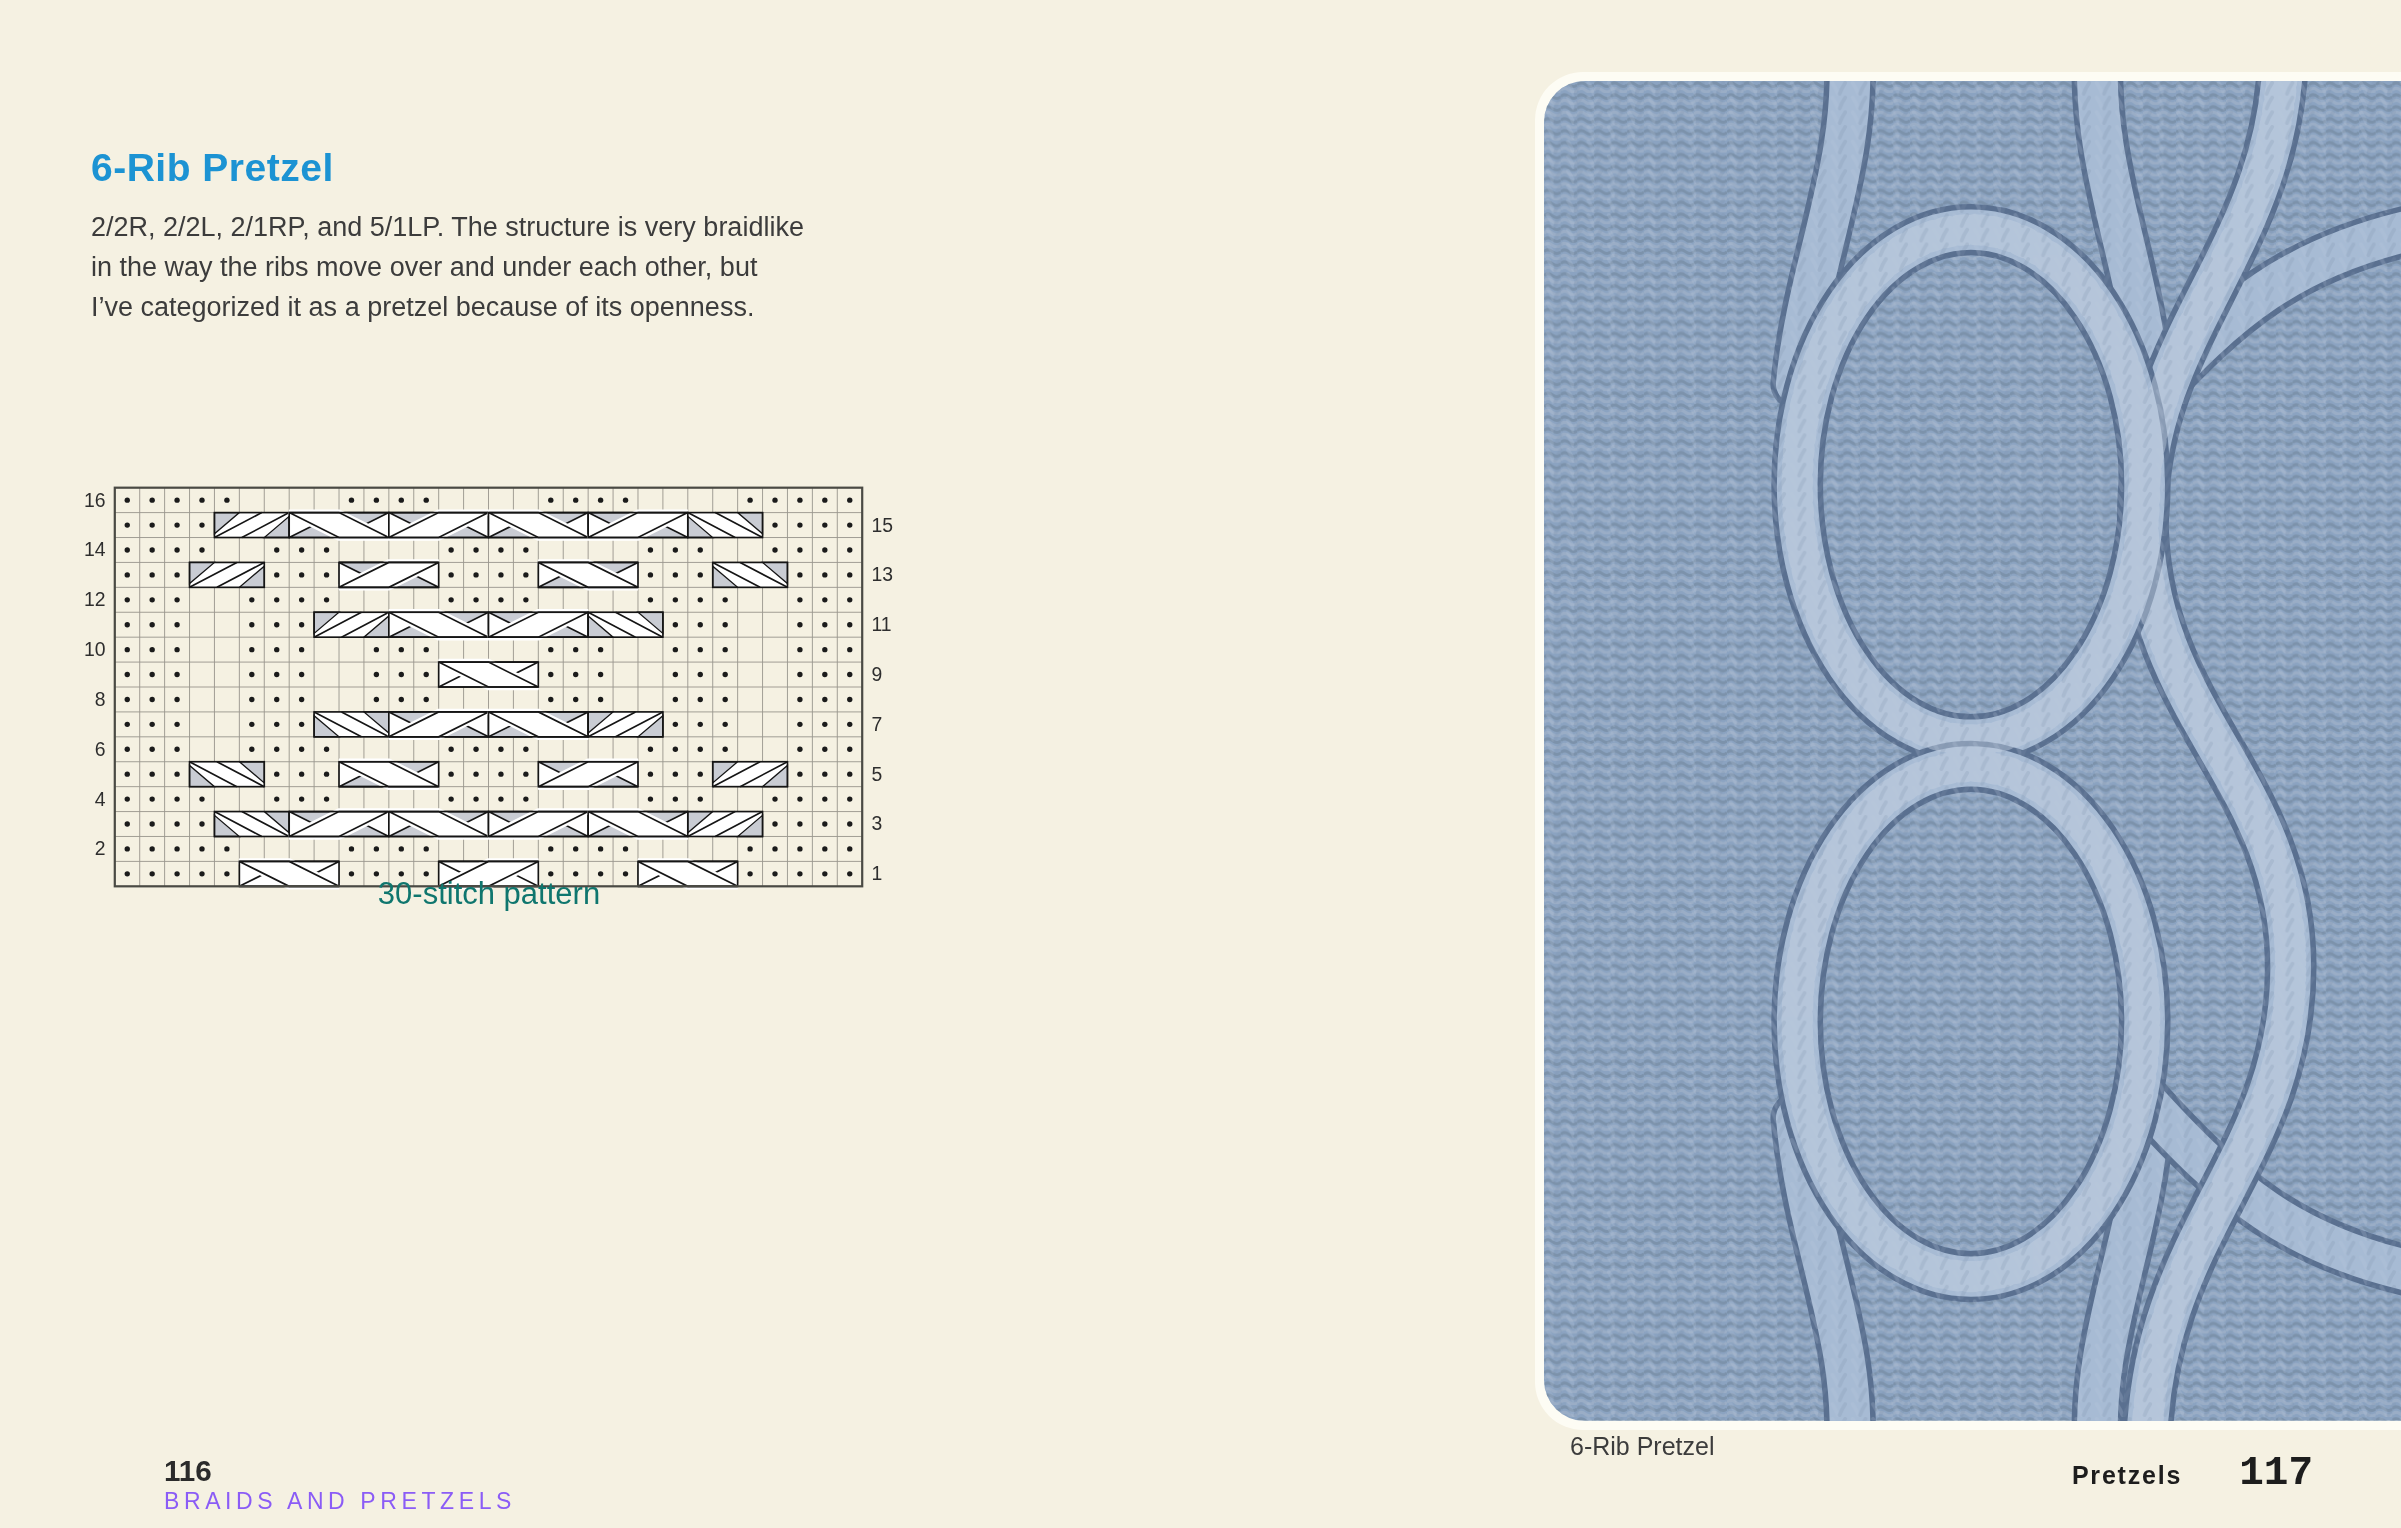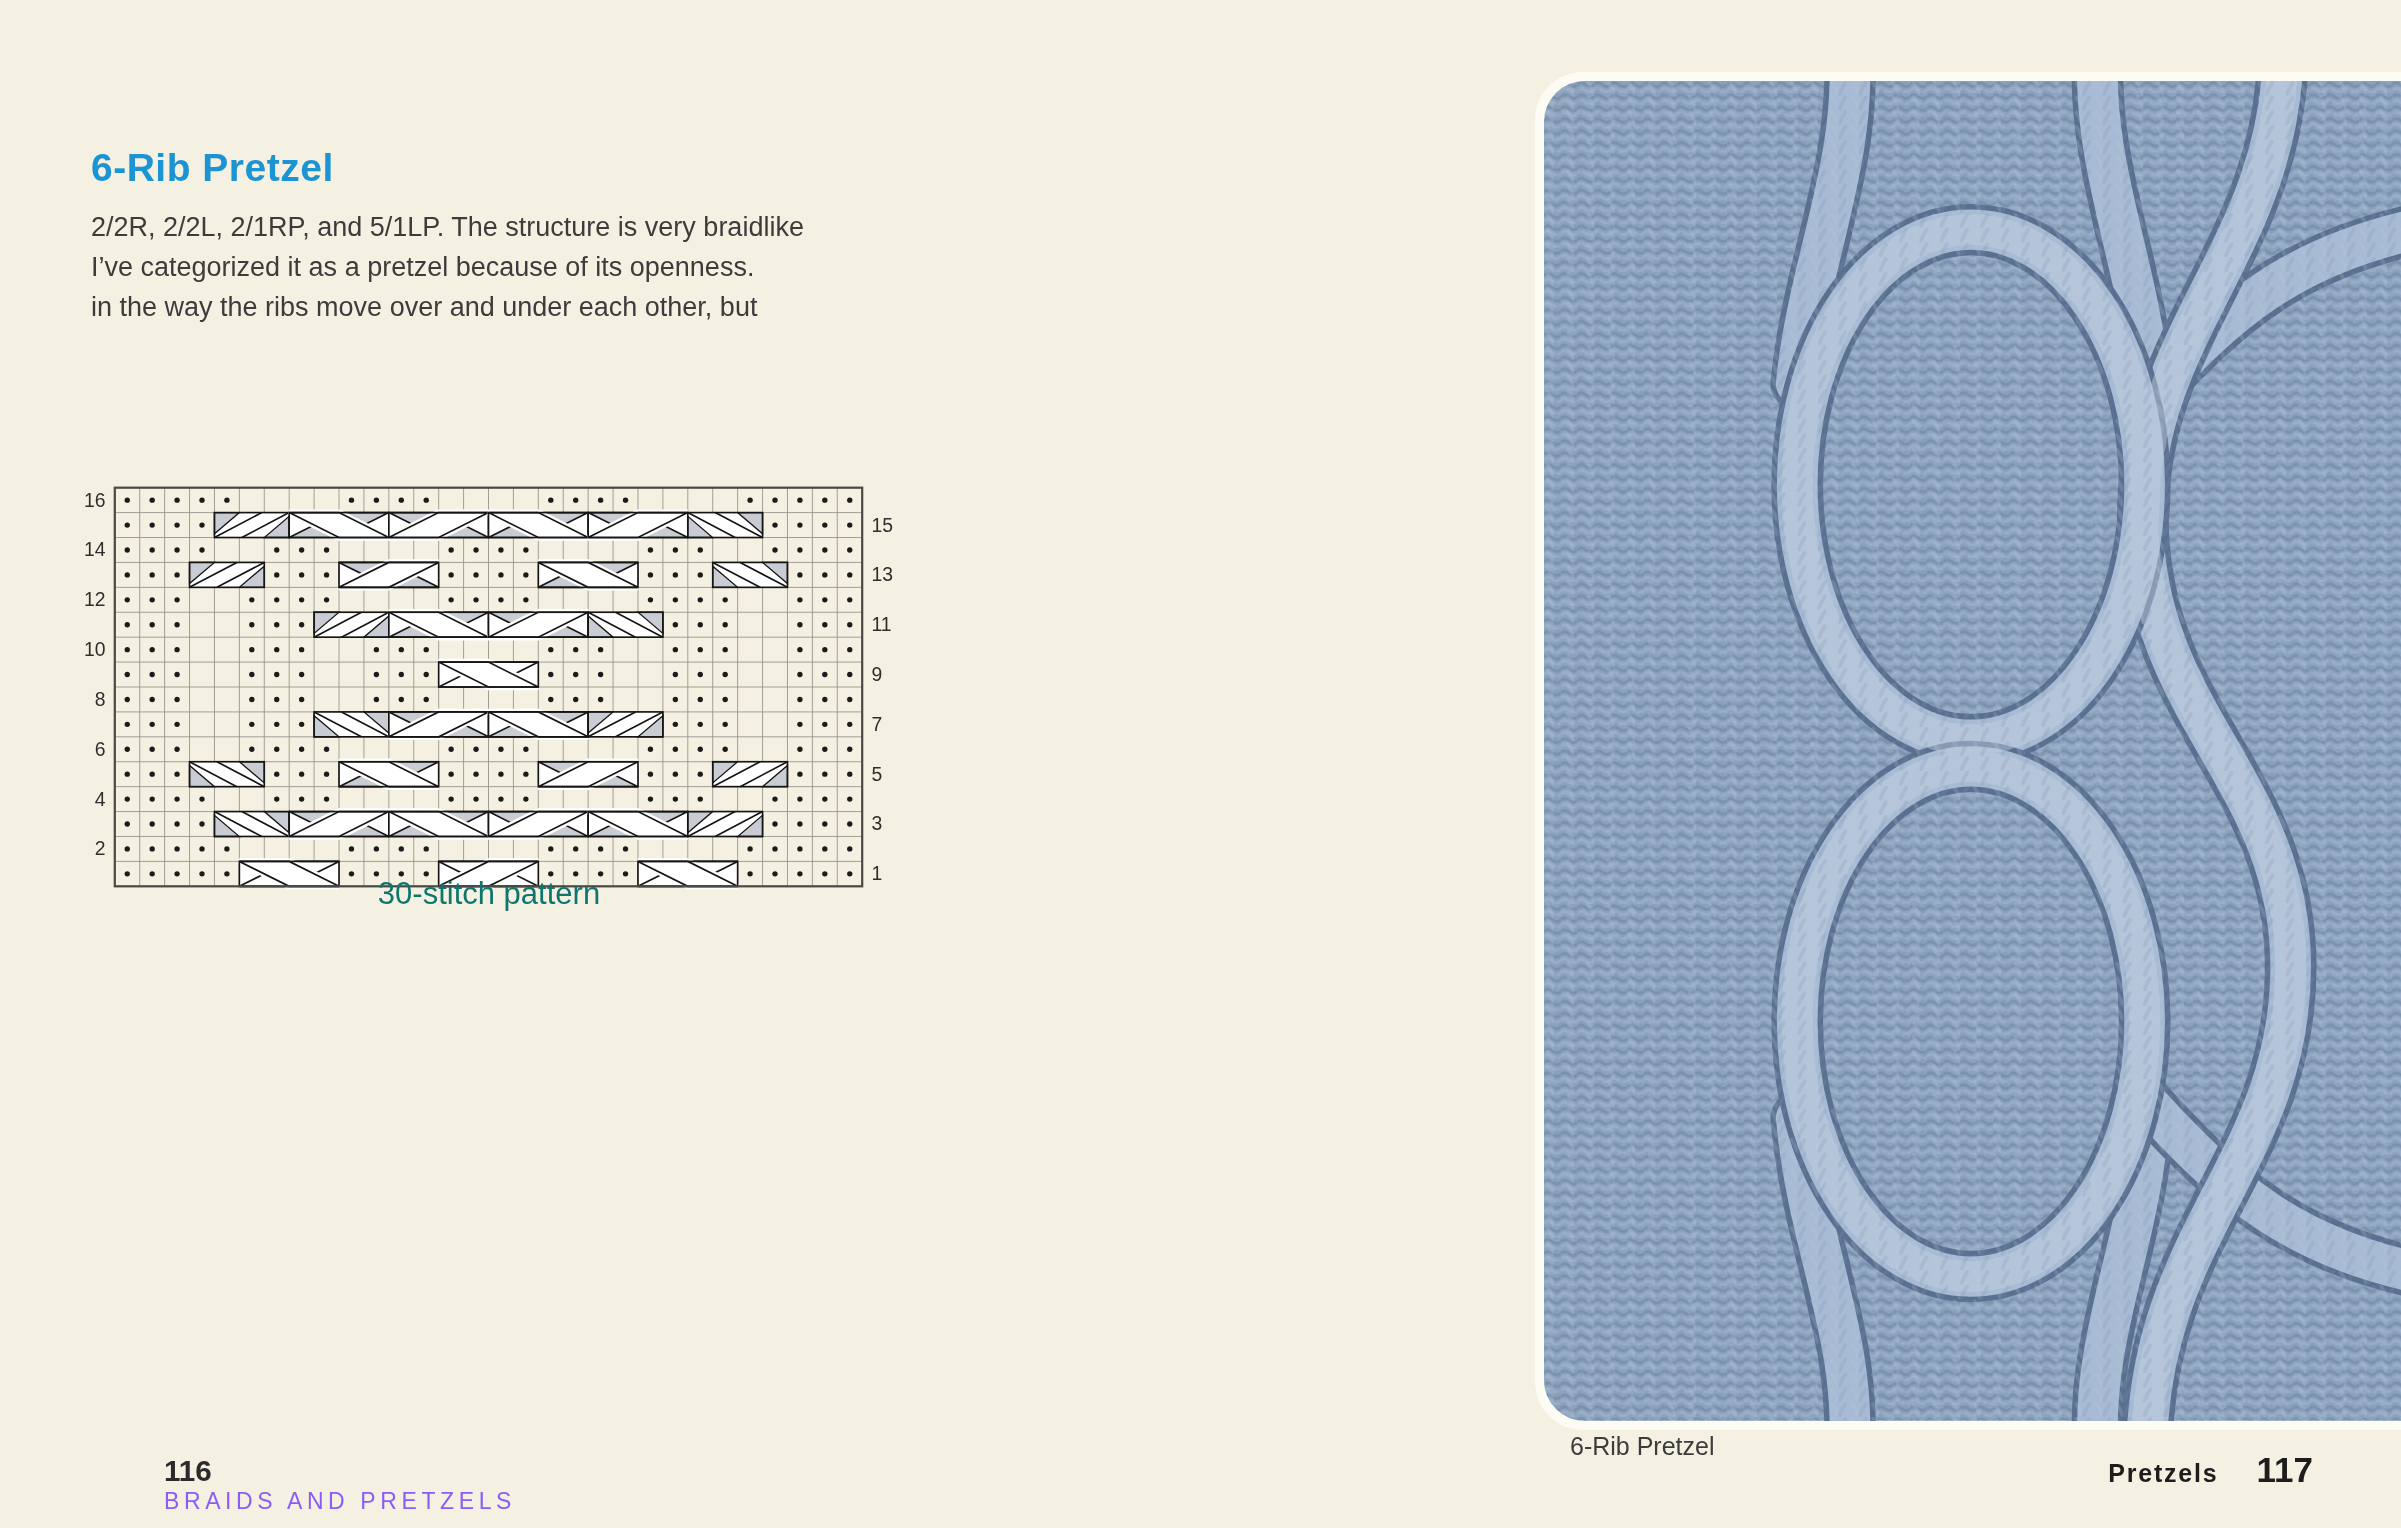--- a/index.html
+++ b/index.html
@@ -11,33 +11,33 @@
   .chart-caption{position:absolute;left:115px;top:876px;width:748px;text-align:center;font-size:31px;color:#0f766e;}
   .footer-left{position:absolute;left:92px;top:1454px;display:flex;align-items:baseline;color:#2b2b2b;flex-direction:column;}
   .footer-left .pagenum{font-size:29.6px;font-weight:bold;}
   .footer-left .section{font-size:23px;letter-spacing:4.6px;margin-left:72px;color:#8b5cf6;}
   .photo-frame{position:absolute;left:1535px;top:72px;width:876px;height:1358px;background:#fdfcf4;border-radius:48px 0 0 48px;}
   .photo-inner{position:absolute;top:9.2px;left:9.2px;right:0;bottom:9.2px;border-radius:41px 0 0 41px;overflow:hidden;}
   .photo-inner svg{display:block;width:100%;height:100%;}
   .photo-caption{position:absolute;left:1570px;top:1432px;font-size:25px;color:#3c3c3c;}
   .footer-right{position:absolute;right:88px;top:1450px;display:flex;align-items:baseline;color:#1d1d1d;gap:24px;}
   .footer-right .section{font-size:25px;font-weight:bold;letter-spacing:1.8px;}
-  .footer-right .pagenum{font-size:35px;font-weight:bold;margin-left:14px;}
+  .footer-right .pagenum{font-size:41px;font-weight:bold;margin-left:33px;font-family:Liberation Mono, monospace;}
 </style>
 </head>
 <body>
 
 <div id="spread">
 
   <div class="title">6-Rib Pretzel</div>
 
   <div class="body-text">
     <div>2/2R, 2/2L, 2/1RP, and 5/1LP. The structure is very braidlike</div>
+    <div>in the way the ribs move over and under each other, but</div>
     <div>I’ve categorized it as a pretzel because of its openness.</div>
-    <div>in the way the ribs move over and under each other, but</div>
   </div>
 
   <div class="chart-wrap">
     <svg id="chart-svg" width="829" height="406" viewBox="0 0 898 440">
         <g transform="translate(44,4)">
           <rect x="0" y="0" width="810" height="432" fill="#f5f1e2"></rect>
           <path d="M27,0V432M54,0V432M81,0V432M108,0V432M135,0V432M162,0V432M189,0V432M216,0V432M243,0V432M270,0V432M297,0V432M324,0V432M351,0V432M378,0V432M405,0V432M432,0V432M459,0V432M486,0V432M513,0V432M540,0V432M567,0V432M594,0V432M621,0V432M648,0V432M675,0V432M702,0V432M729,0V432M756,0V432M783,0V432M0,27H810M0,54H810M0,81H810M0,108H810M0,135H810M0,162H810M0,189H810M0,216H810M0,243H810M0,270H810M0,297H810M0,324H810M0,351H810M0,378H810M0,405H810" stroke="#9a978e" stroke-width="1" fill="none"></path>
           <circle cx="13.5" cy="13.5" r="2.9" fill="#1b1b1b"></circle>
           <circle cx="40.5" cy="13.5" r="2.9" fill="#1b1b1b"></circle>
           <circle cx="67.5" cy="13.5" r="2.9" fill="#1b1b1b"></circle>

